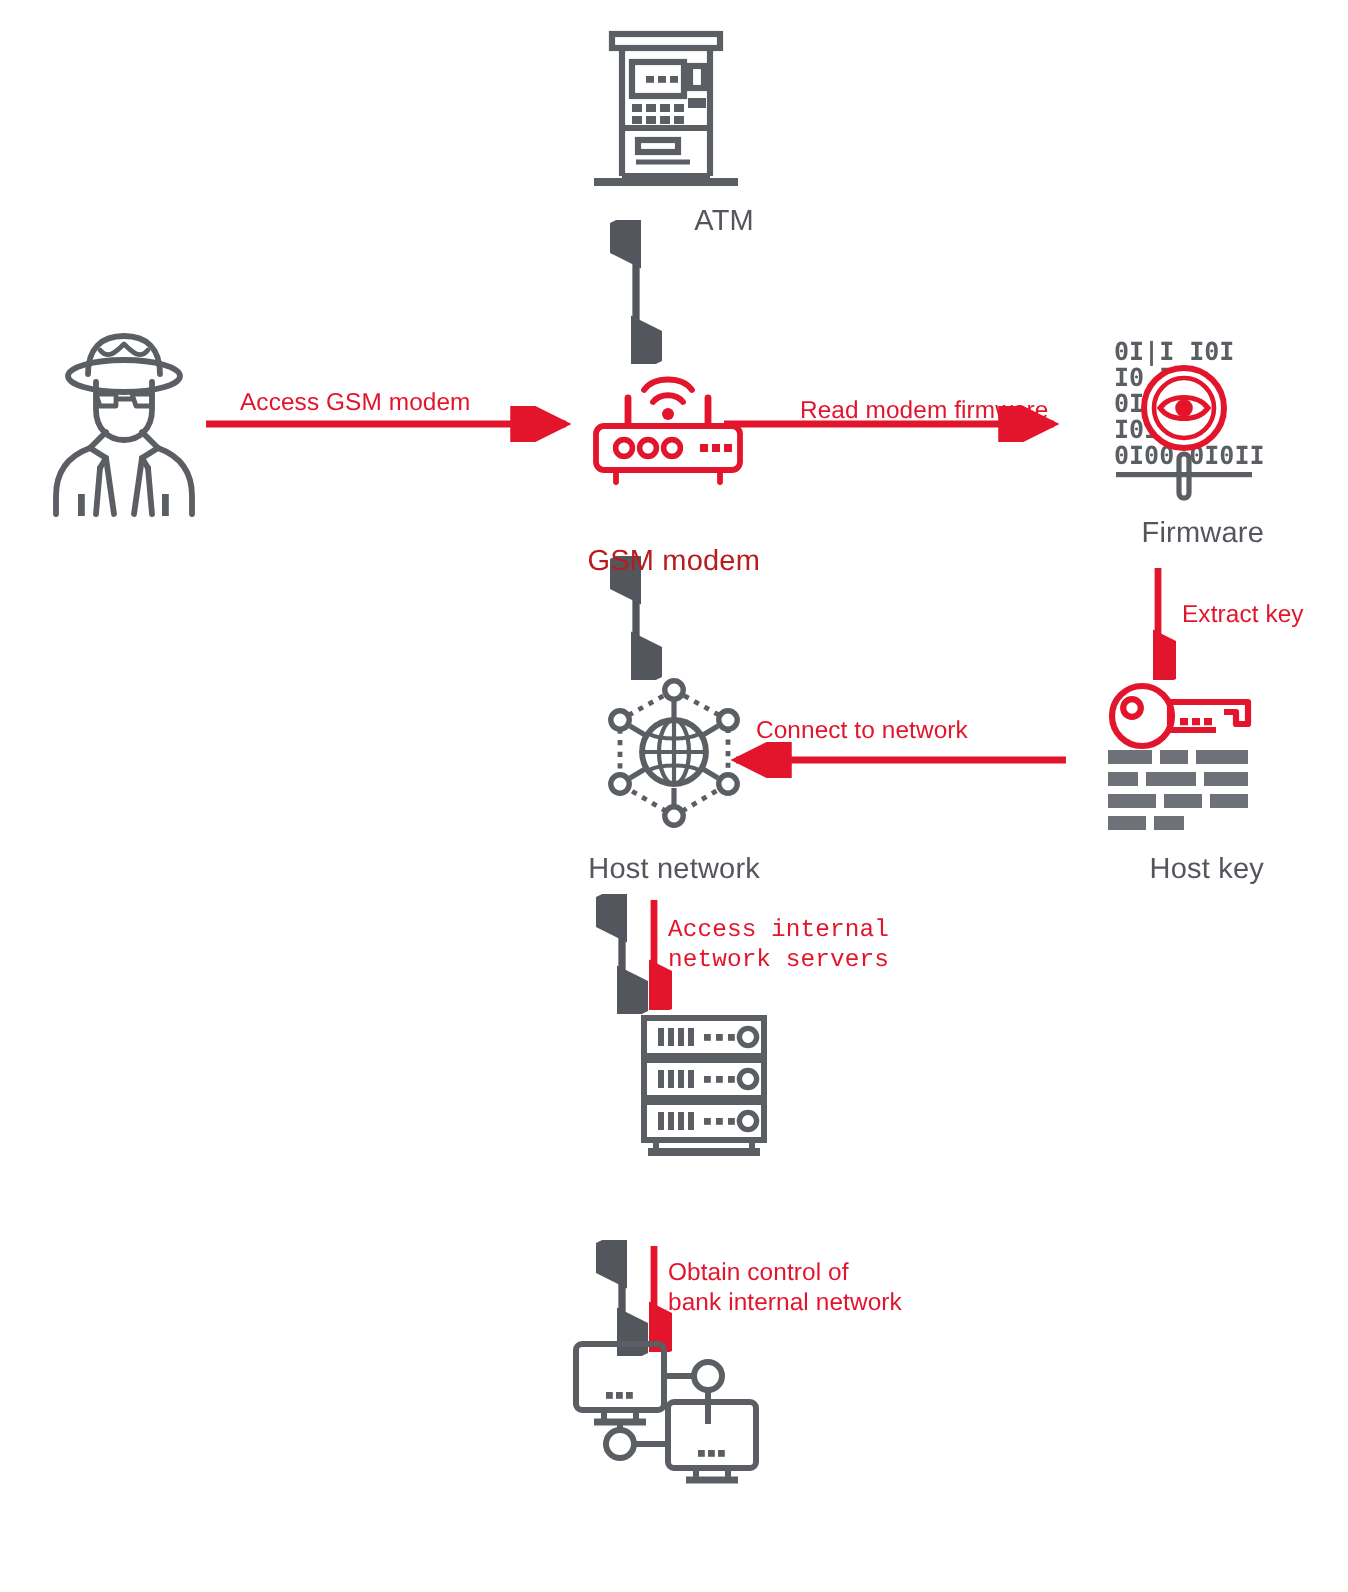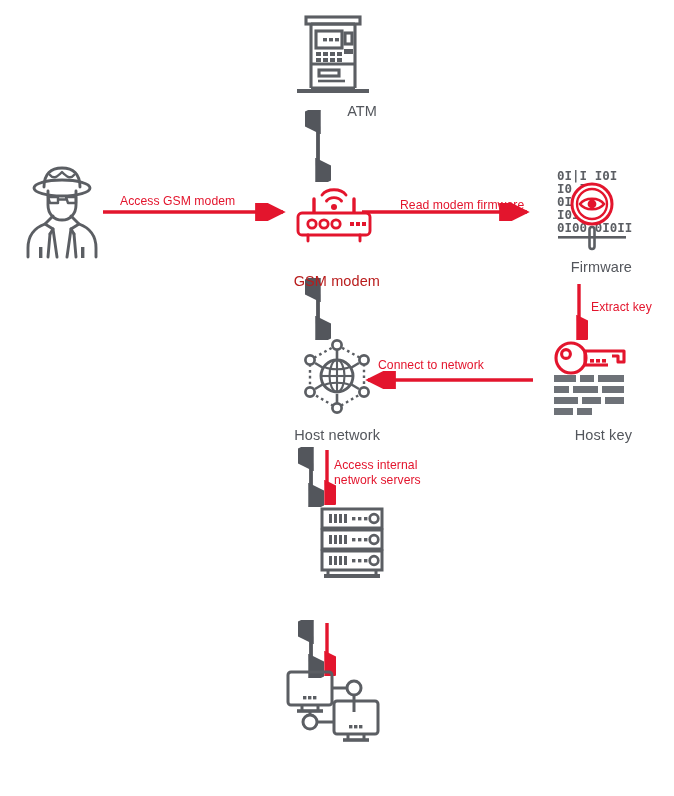--- a/index.html
+++ b/index.html
@@ -116,23 +116,25 @@
   </svg>
 
   <div class="edge-label" style="left:120px; top:194px;">Access GSM modem</div>
 
   <div class="edge-label" style="left:372px; top:198px;margin-left:28px;">Read modem firmware</div>
 
   <div class="edge-label" style="left:591px; top:300px;">Extract key</div>
 
   <div class="edge-label" style="left:378px; top:358px;">Connect to network</div>
 
-  <div class="edge-label" style="left:334px; top:458px;">Access internal
+  <div class="edge-label" style="left:334px; top:458px;font-family:Liberation Mono, monospace;">Access internal
 network servers</div>
 
+  <div class="edge-label" style="left:334px; top:629px;">Obtain control of
+bank internal network</div>
 
   <div class="node" style="left:272px; top:12px; width:105px;">
     <svg class="node-icon" width="88" height="84" viewBox="0 0 88 84">
       <g fill="none" stroke="#5b5e63" stroke-width="3.1">
 
         <rect x="17" y="5" width="54" height="7"></rect>
 
         <path d="M22 12 L22 76 M66 12 L66 76"></path>
         <rect x="22" y="12" width="44" height="64" stroke-width="0"></rect>
         <path d="M22 12 L66 12"></path>

